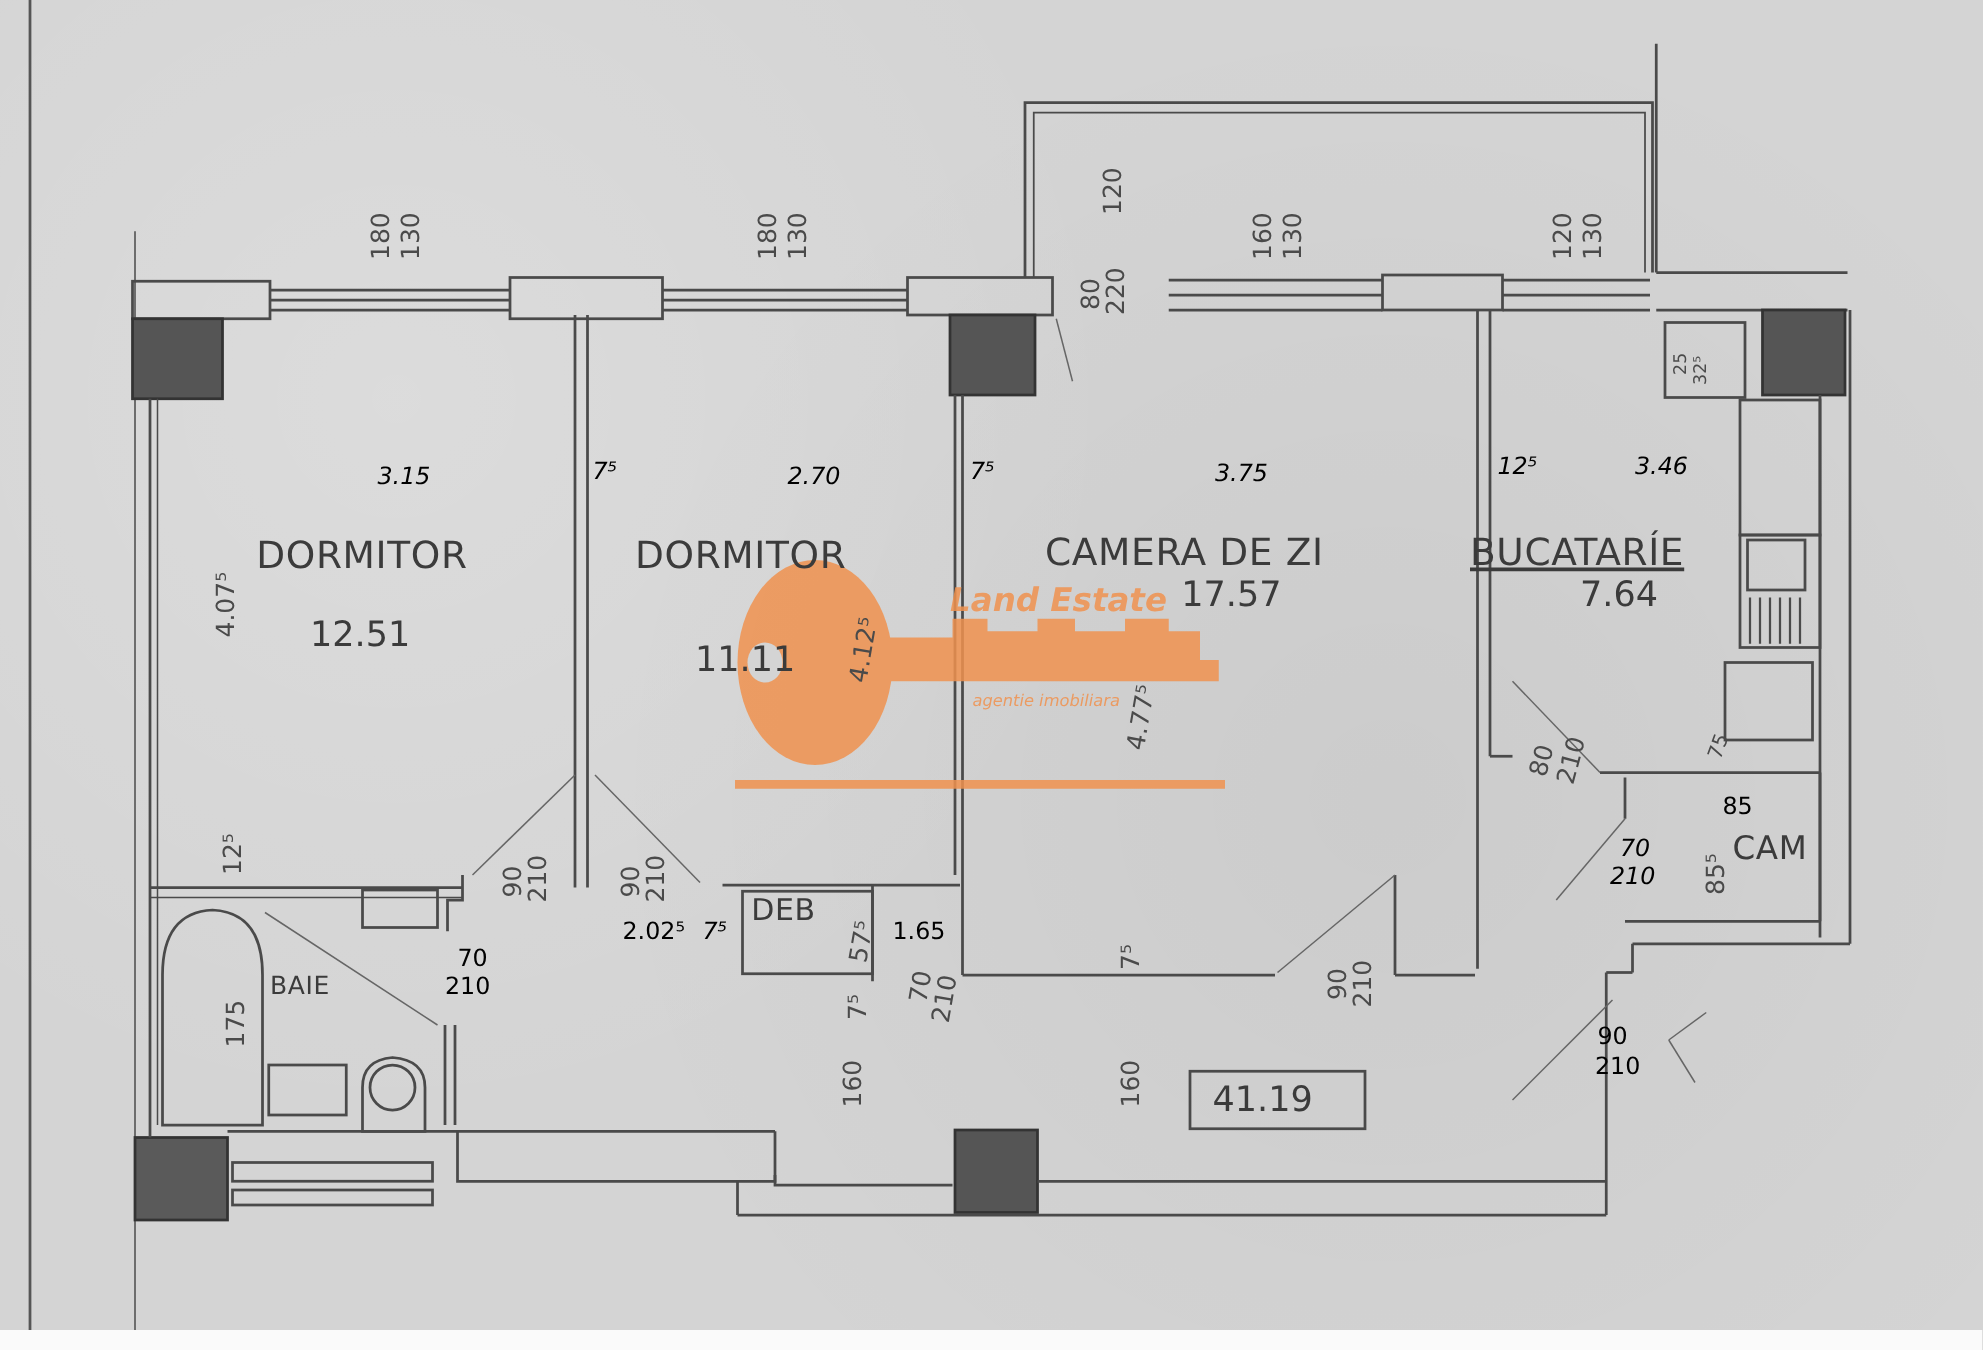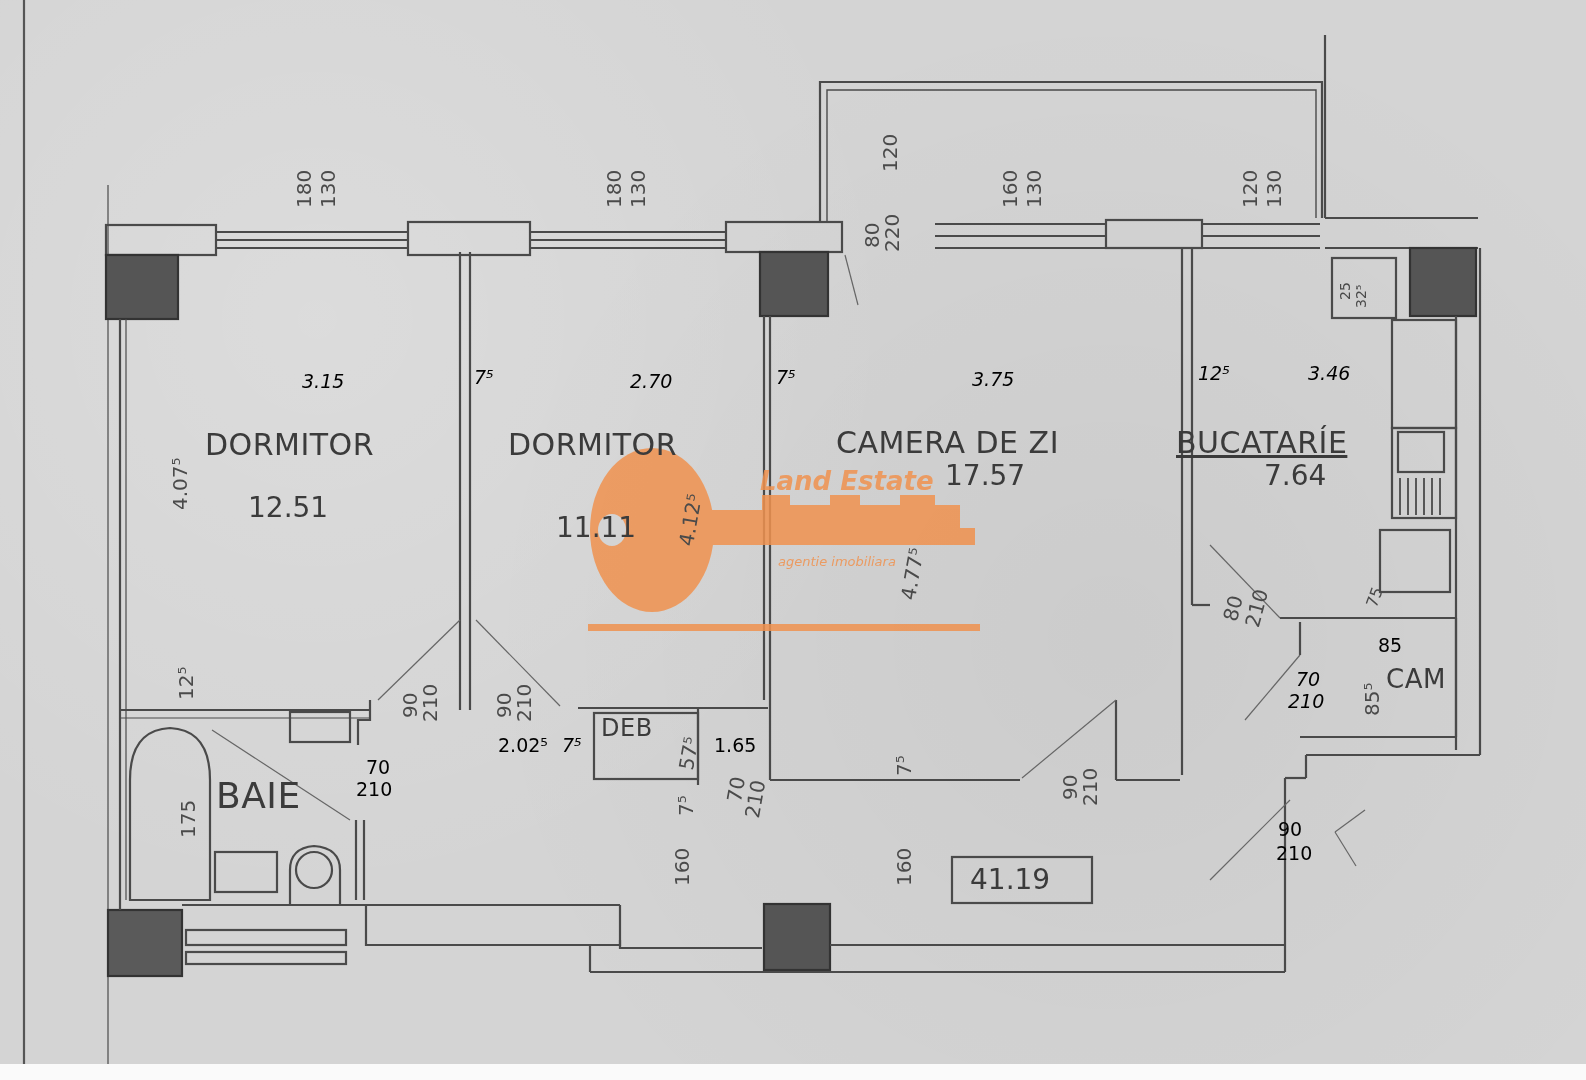--- a/index.html
+++ b/index.html
@@ -161,21 +161,21 @@
 <div class="logo-sub" style="left:778px;top:554px;">agentie imobiliara</div>
 
 <div class="lbl room" style="left:205px;top:430px;">DORMITOR</div>
 <div class="lbl area" style="left:248px;top:494px;">12.51</div>
 <div class="lbl room" style="left:508px;top:430px;">DORMITOR</div>
 <div class="lbl area" style="left:556px;top:466px;margin-top:48px;">11.11</div>
 <div class="lbl room" style="left:836px;top:428px;">CAMERA DE ZI</div>
 <div class="lbl area" style="left:945px;top:462px;text-align:center;">17.57</div>
 <div class="lbl room" style="left:1176px;top:428px;text-decoration:underline;">BUCATARÍE</div>
 <div class="lbl area" style="left:1264px;top:462px;">7.64</div>
-<div class="lbl room" style="left:216px;top:778px;font-size:36px;">BAIE</div>
+<div class="lbl room" style="left:216px;top:778px;font-size:20px;">BAIE</div>
 <div class="lbl room" style="left:601px;top:716px;font-size:24px;">DEB</div>
 <div class="lbl room" style="left:1386px;top:666px;font-size:26px;">CAM</div>
 
 <div class="lbl dim" style="left:302px;top:372px;">3.15</div>
 <div class="lbl dim" style="left:590px;top:372px;margin-left:40px;">2.70</div>
 <div class="lbl dim" style="left:972px;top:370px;">3.75</div>
 <div class="lbl dim" style="left:1308px;top:364px;">3.46</div>
 
 <div class="lbl dimv" style="left:170px;top:510px;transform:rotate(-90deg);">4.07⁵</div>
 <div class="lbl dimv" style="left:676px;top:544px;transform:rotate(-80deg);">4.12⁵</div>

